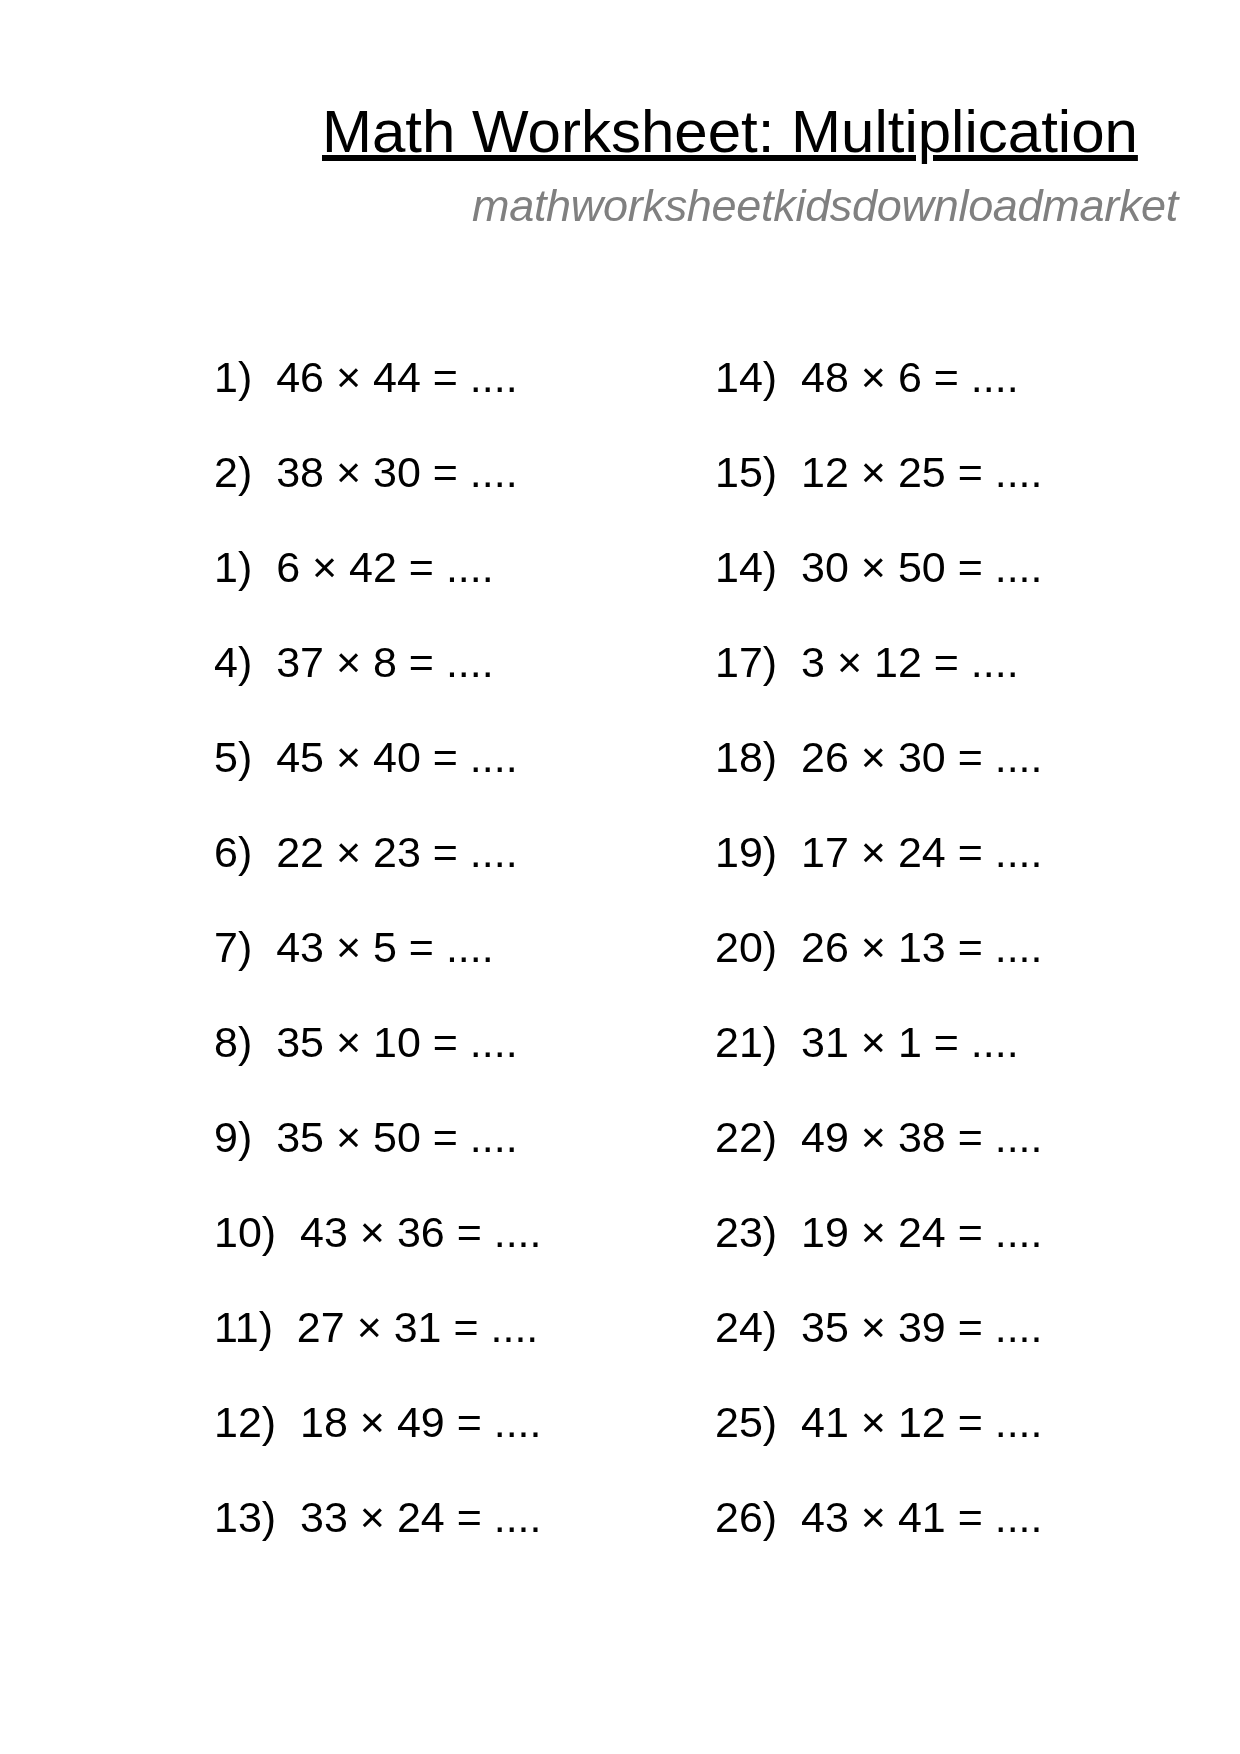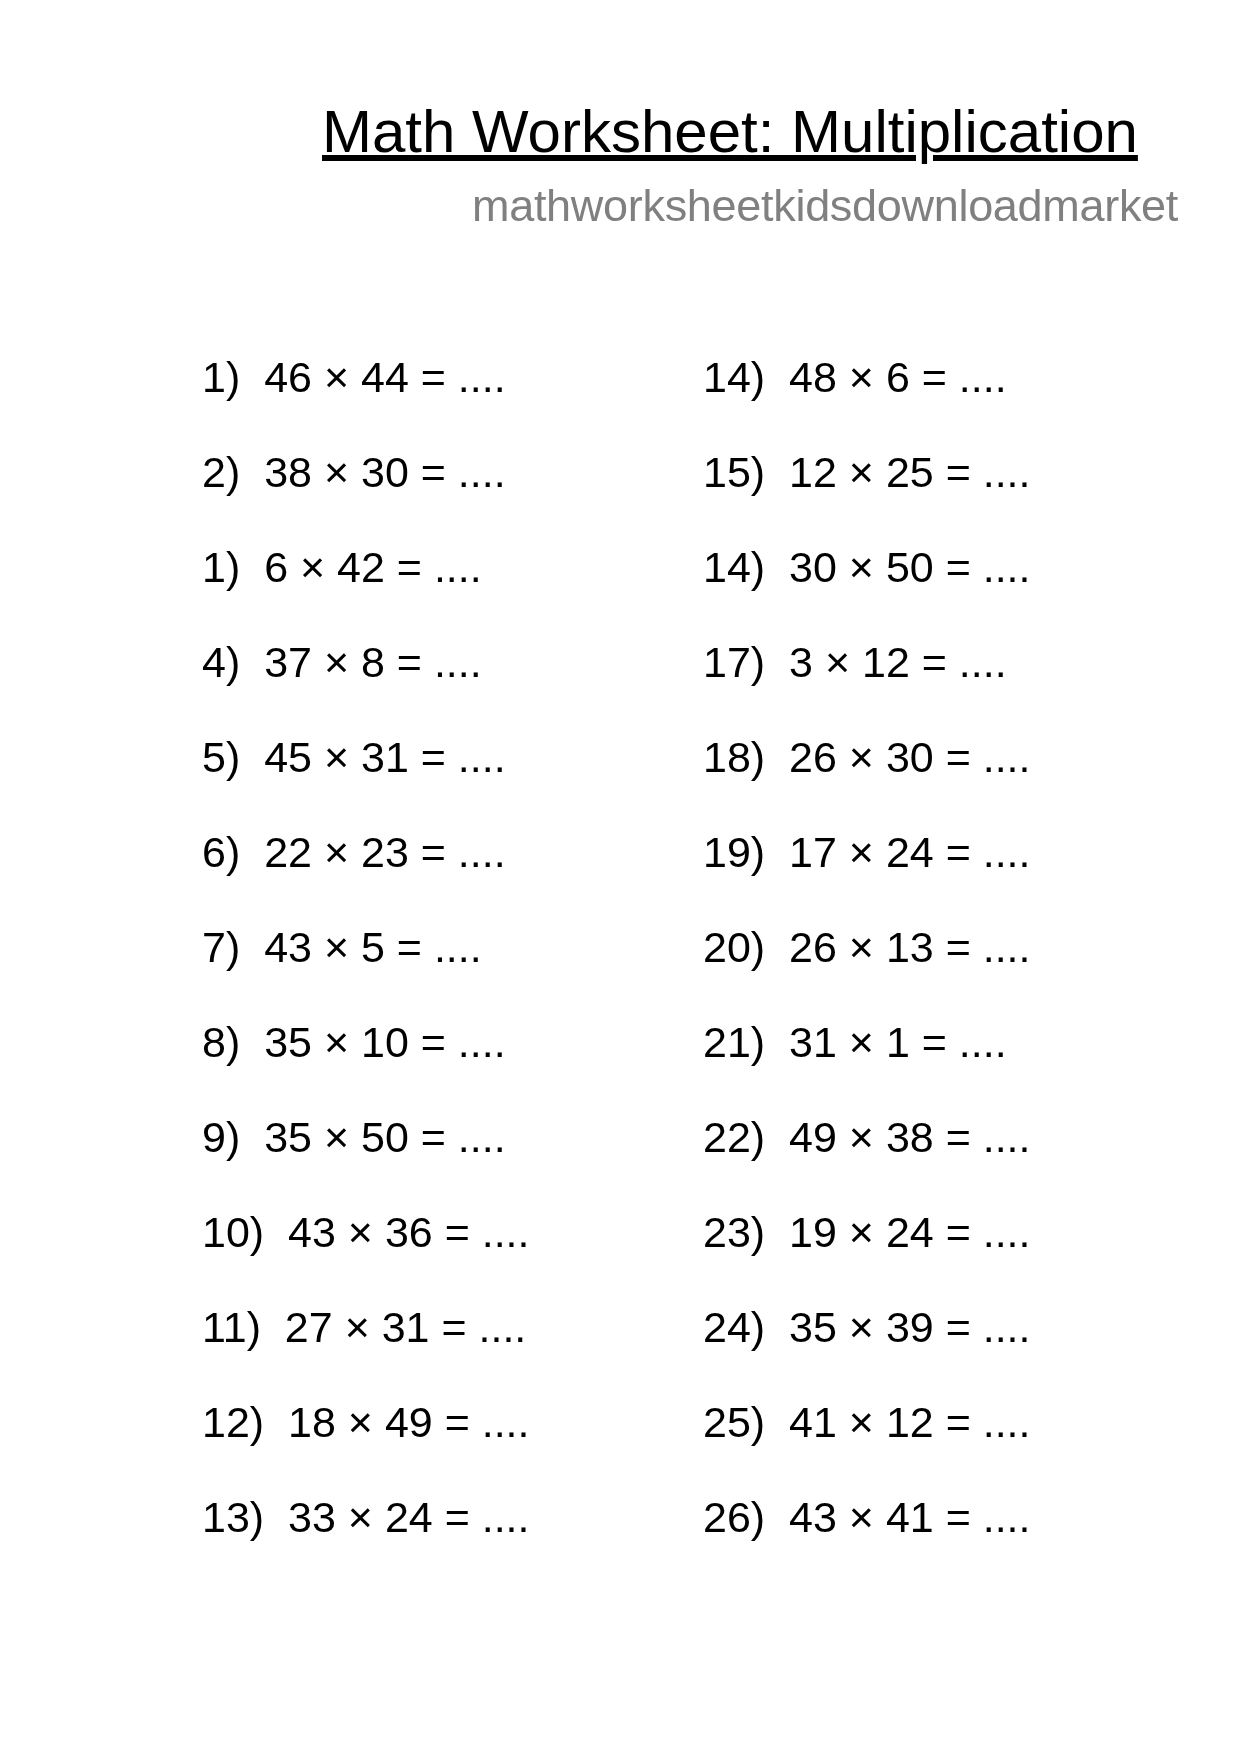--- a/index.html
+++ b/index.html
@@ -27,49 +27,50 @@
     }
     .subtitle {
       position: absolute;
       left: 472px;
       top: 180px;
       font-size: 45px;
       line-height: 52px;
       white-space: nowrap;
       color: #808080;
       letter-spacing: -0.3px;
+      font-style: italic;
     }
     .column {
       position: absolute;
       top: 0;
     }
     .col-left { left: 202px; }
     .col-right { left: 703px; }
     .problem {
       position: absolute;
-      left: 0;
+      left: 12px;
       font-size: 43px;
       line-height: 50px;
       white-space: pre;
       text-align: center;
     }
   </style>
 </head>
 <body>
 
 <div>
   <div class="title">Math Worksheet: Multiplication</div>
   <div class="subtitle">mathworksheetkidsdownloadmarket</div>
 
   <div class="column col-left">
     <div class="problem" style="top:352px">1)  46 × 44 = ....</div>
     <div class="problem" style="top:447px">2)  38 × 30 = ....</div>
     <div class="problem" style="top:542px">1)  6 × 42 = ....</div>
     <div class="problem" style="top:637px">4)  37 × 8 = ....</div>
-    <div class="problem" style="top:732px">5)  45 × 31 = ....</div>
+    <div class="problem" style="top:732px">5)  45 × 40 = ....</div>
     <div class="problem" style="top:827px">6)  22 × 23 = ....</div>
     <div class="problem" style="top:922px">7)  43 × 5 = ....</div>
     <div class="problem" style="top:1017px">8)  35 × 10 = ....</div>
     <div class="problem" style="top:1112px">9)  35 × 50 = ....</div>
     <div class="problem" style="top:1207px">10)  43 × 36 = ....</div>
     <div class="problem" style="top:1302px">11)  27 × 31 = ....</div>
     <div class="problem" style="top:1397px">12)  18 × 49 = ....</div>
     <div class="problem" style="top:1492px">13)  33 × 24 = ....</div>
   </div>
 

